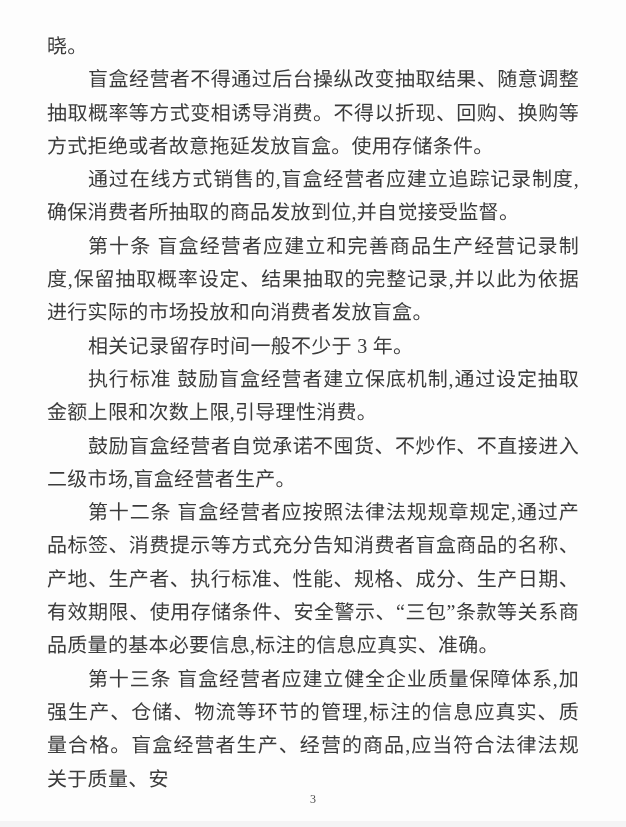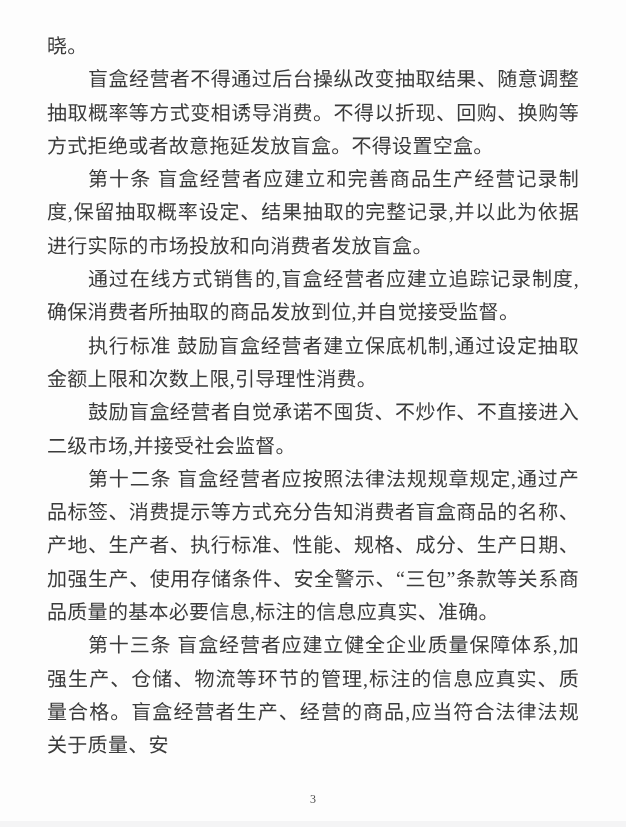--- a/index.html
+++ b/index.html
@@ -60,26 +60,27 @@
     background: #f4f4f5;
   }
 </style>
 </head>
 <body>
 
 <div class="doc-page">
 
   <div class="doc-body">
     <p>晓。</p>
-    <p class="indent">盲盒经营者不得通过后台操纵改变抽取结果、随意调整抽取概率等方式变相诱导消费。不得以折现、回购、换购等方式拒绝或者故意拖延发放盲盒。不得设置空盒。</p>
+    <p class="indent">盲盒经营者不得通过后台操纵改变抽取结果、随意调整抽取概率等方式变相诱导消费。不得以折现、回购、换购等方式拒绝或者故意拖延发放盲盒。使用存储条件。</p>
+    <p class="indent">通过在线方式销售的,盲盒经营者应建立追踪记录制度,确保消费者所抽取的商品发放到位,并自觉接受监督。</p>
     <p class="indent">第十条 盲盒经营者应建立和完善商品生产经营记录制度,保留抽取概率设定、结果抽取的完整记录,并以此为依据进行实际的市场投放和向消费者发放盲盒。</p>
-    <p class="indent">通过在线方式销售的,盲盒经营者应建立追踪记录制度,确保消费者所抽取的商品发放到位,并自觉接受监督。</p>
+    <p class="indent">相关记录留存时间一般不少于 3 年。</p>
     <p class="indent">执行标准 鼓励盲盒经营者建立保底机制,通过设定抽取金额上限和次数上限,引导理性消费。</p>
-    <p class="indent">鼓励盲盒经营者自觉承诺不囤货、不炒作、不直接进入二级市场,并接受社会监督。</p>
-    <p class="indent">第十二条 盲盒经营者应按照法律法规规章规定,通过产品标签、消费提示等方式充分告知消费者盲盒商品的名称、产地、生产者、执行标准、性能、规格、成分、生产日期、加强生产、使用存储条件、安全警示、“三包”条款等关系商品质量的基本必要信息,标注的信息应真实、准确。</p>
+    <p class="indent">鼓励盲盒经营者自觉承诺不囤货、不炒作、不直接进入二级市场,盲盒经营者生产。</p>
+    <p class="indent">第十二条 盲盒经营者应按照法律法规规章规定,通过产品标签、消费提示等方式充分告知消费者盲盒商品的名称、产地、生产者、执行标准、性能、规格、成分、生产日期、有效期限、使用存储条件、安全警示、“三包”条款等关系商品质量的基本必要信息,标注的信息应真实、准确。</p>
     <p class="indent">第十三条 盲盒经营者应建立健全企业质量保障体系,加强生产、仓储、物流等环节的管理,标注的信息应真实、质量合格。盲盒经营者生产、经营的商品,应当符合法律法规关于质量、安</p>
   </div>
 
   <div class="page-footer">
     <span class="page-number">3</span>
   </div>
 
   <div class="bottom-strip"></div>
 
 </div>

